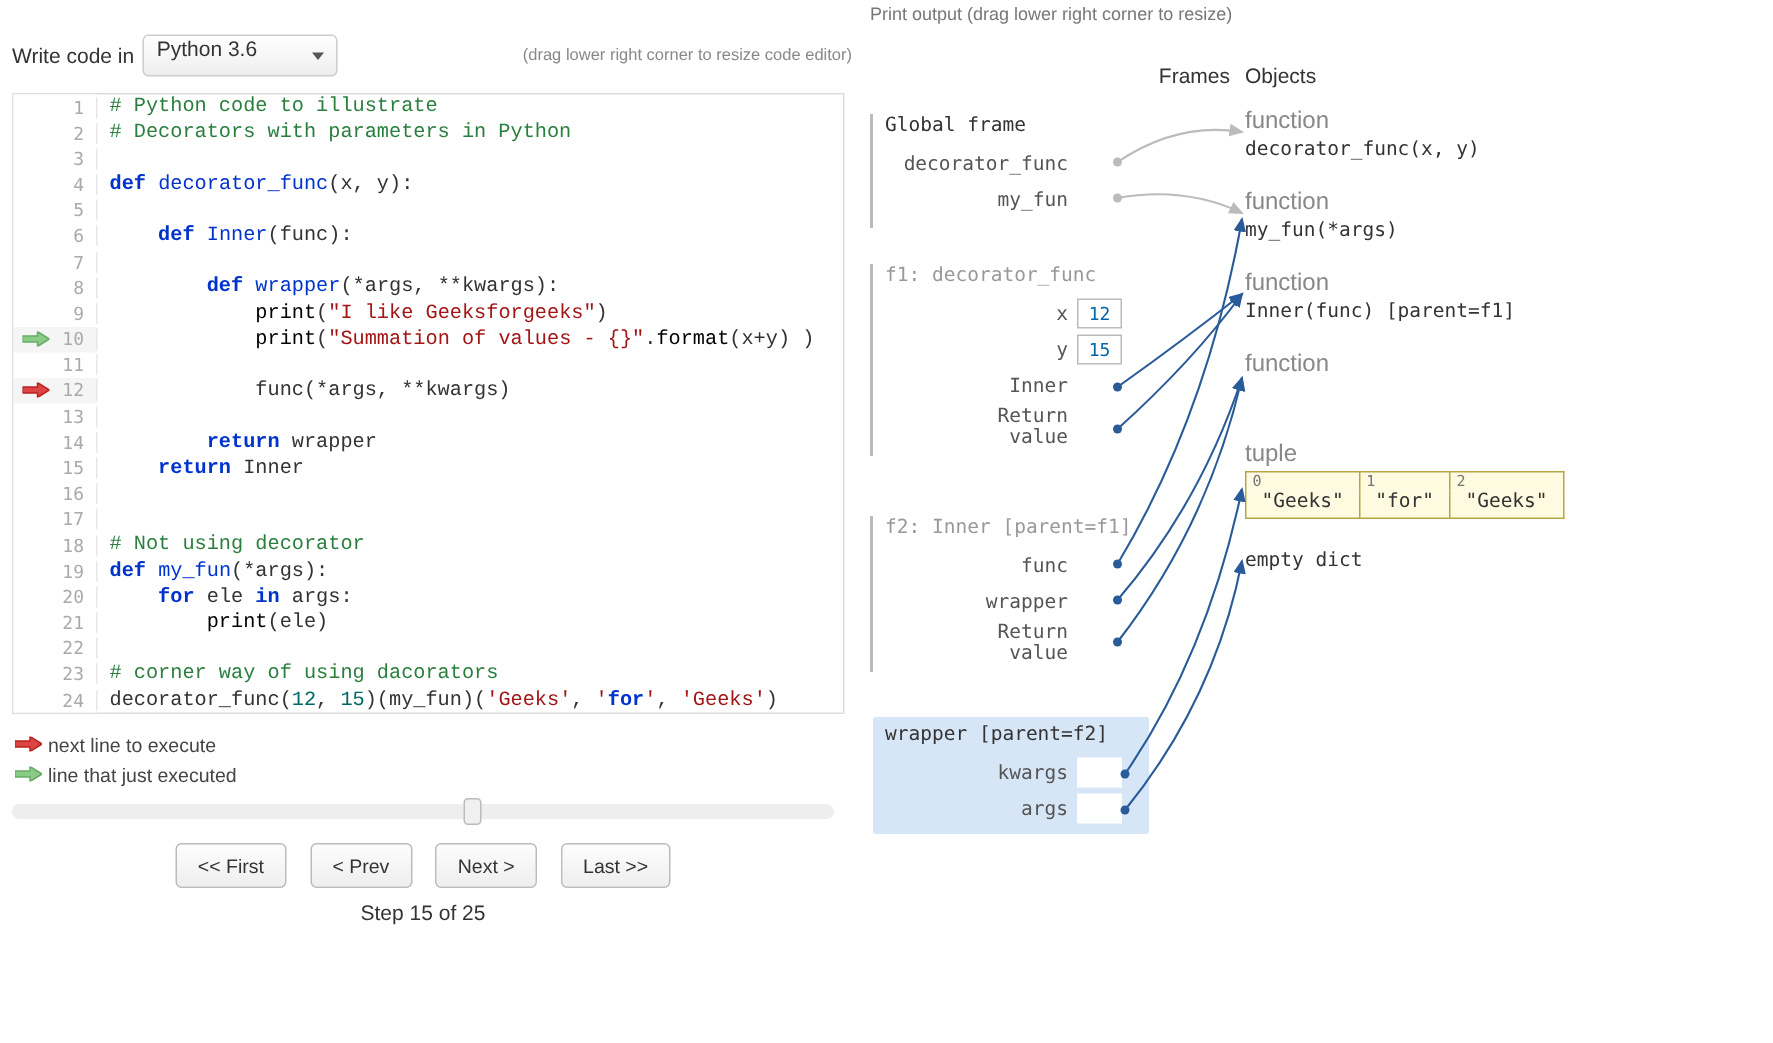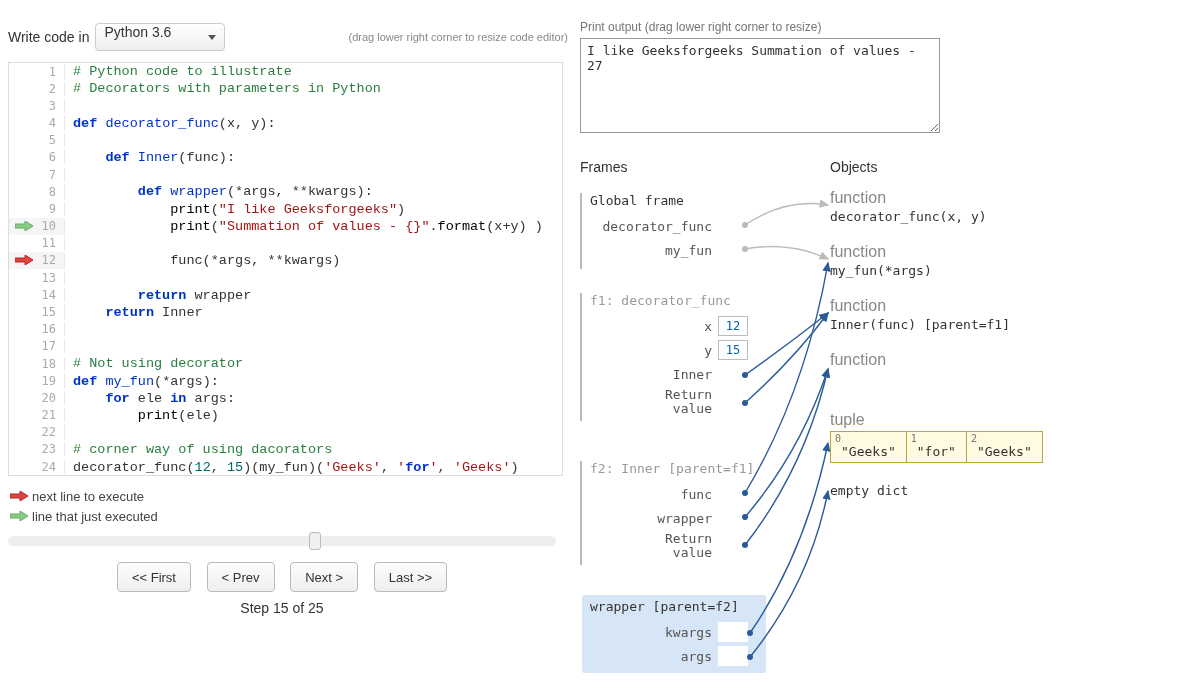--- a/index.html
+++ b/index.html
@@ -1,20 +1,20 @@
 <!DOCTYPE html>
 <html><head>
 <meta charset="utf-8">
 <style>
   * { box-sizing: border-box; margin: 0; padding: 0; }
   body { font-family: Arial, Helvetica, sans-serif; font-size: 13px; color: #333; background: #fff; width: 1182px; height: 695px; position: relative; }
   .mono { font-family: 'Andale Mono', 'Courier New', monospace; }
 
   .left-col { position: absolute; left: 8px; top: 22px; width: 560px; }
-  .right-col { position: absolute; left: 580px; top: 20px; width: 590px; }
+  .right-col { position: absolute; left: 580px; top: 2px; width: 590px; }
 
   .header-row { display: flex; align-items: center; margin-bottom: 10px; height: 30px; }
   .write-label { font-size: 14px; margin-right: 6px; }
   .lang-select { height: 28px; width: 130px; border: 1px solid #ccc; border-radius: 4px; background: linear-gradient(#fff,#eee); padding: 0 22px 0 8px; font-size: 14px; cursor: pointer; position: relative; }
   .lang-select::after { content: ""; position: absolute; right: 8px; top: 11px; border-left: 4px solid transparent; border-right: 4px solid transparent; border-top: 5px solid #555; }
   .resize-hint { flex: 1; text-align: right; color: #888; font-size: 11px; }
 
   .editor { border: 1px solid #ddd; width: 555px; height: 414px; display: flex; position: relative; }
   .gutters { display: flex; flex-direction: column; background: #fff; }
   .gline { display: flex; height: 17.2px; align-items: center; }
@@ -43,21 +43,21 @@
 
   .nav-buttons { margin-top: 16px; text-align: center; width: 548px; }
   .nav-buttons button { height: 30px; padding: 0 14px; margin: 0 6px; border: 1px solid #bbb; border-radius: 4px; background: linear-gradient(#fdfdfd,#eee); color: #333; cursor: pointer; font-size: 13px; }
   .step-label { text-align: center; margin-top: 8px; font-size: 14px; color: #333; width: 548px; }
 
   
   .out-label { color: #777; font-size: 12px; margin-bottom: 4px; }
   .out-box { width: 360px; height: 95px; border: 1px solid #999; resize: both; overflow: auto; padding: 4px 6px; font-family: 'Andale Mono', monospace; font-size: 13px; background: #fff; }
 
   .fr-hdr { display: flex; margin-top: 26px; color: #333; font-size: 14px; }
-  .fr-hdr .fcol { width: 240px; text-align: left; }
+  .fr-hdr .fcol { width: 240px; text-align: right; }
   .fr-hdr .ocol { width: 200px; text-align: left; padding-left: 10px; }
 
   .vis-wrap { position: relative; margin-top: 8px; height: 500px; }
   .svg-overlay { position: absolute; left: 0; top: 0; pointer-events: none; }
 
   .frame-block { position: absolute; }
   .frame-block .bar { position: absolute; left: -8px; top: 0; bottom: 0; width: 2px; background: #bbb; }
   .frame-title { font-family: 'Andale Mono', monospace; color: #999; font-size: 13px; margin-bottom: 6px; padding-left: 2px; }
   .frame-row { display: flex; align-items: center; height: 24px; font-family: 'Andale Mono', monospace; font-size: 13px; }
   .frame-row .key { width: 130px; text-align: right; padding-right: 6px; color: #555; }
@@ -247,22 +247,20 @@
     <button>&lt;&lt; First</button>
     <button>&lt; Prev</button>
     <button>Next &gt;</button>
     <button>Last &gt;&gt;</button>
   </div>
   <div class="step-label">Step 15 of 25</div>
 </div>
 
 <div class="right-col">
   <div class="out-label">Print output (drag lower right corner to resize)</div>
-  <div class="out-box mono" id="out-box">I like Geeksforgeeks
-Summation of values - 27</div>
 
   <div class="fr-hdr">
     <div class="fcol">Frames</div>
     <div class="ocol">Objects</div>
   </div>
 
   <div class="vis-wrap" id="vis-wrap">
 
     <div class="frame-block" style="left:8px; top:10px; width:178px; height:76px;">
       <div class="bar"></div>

